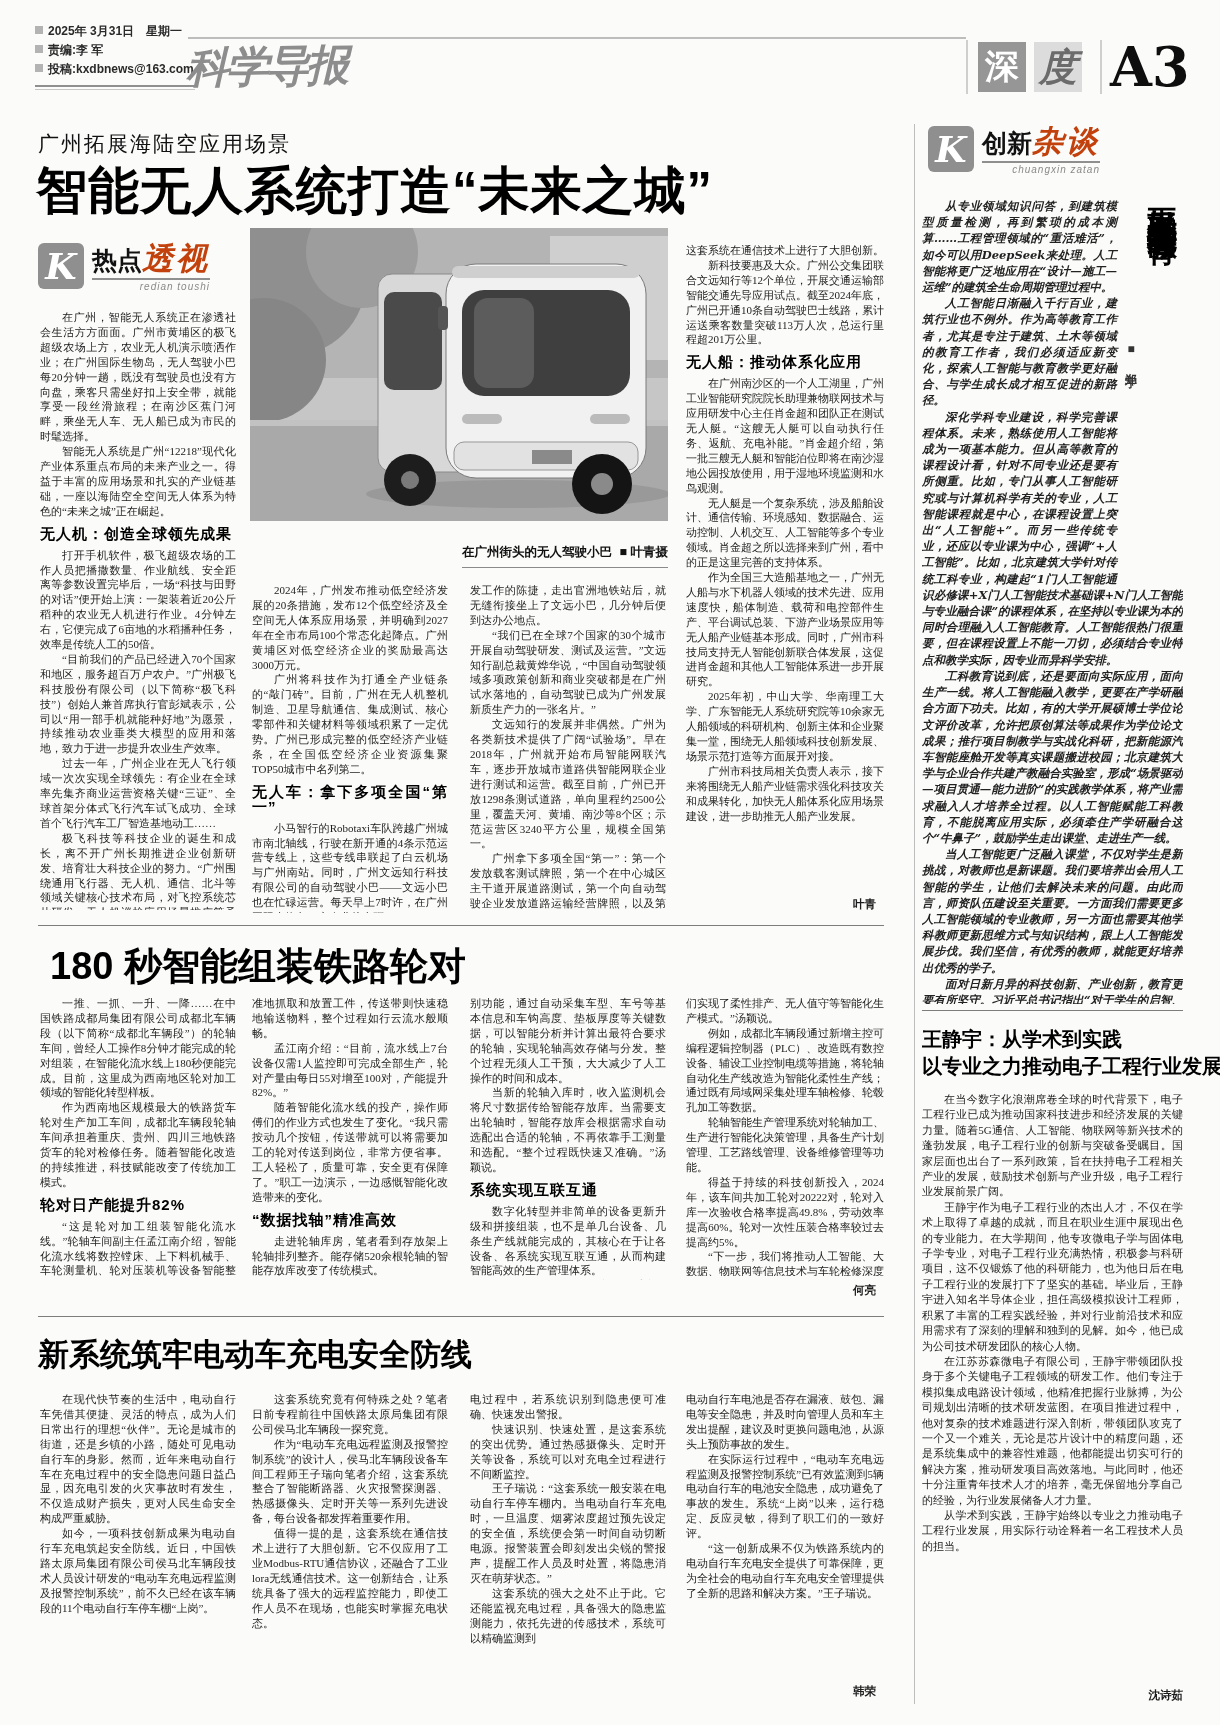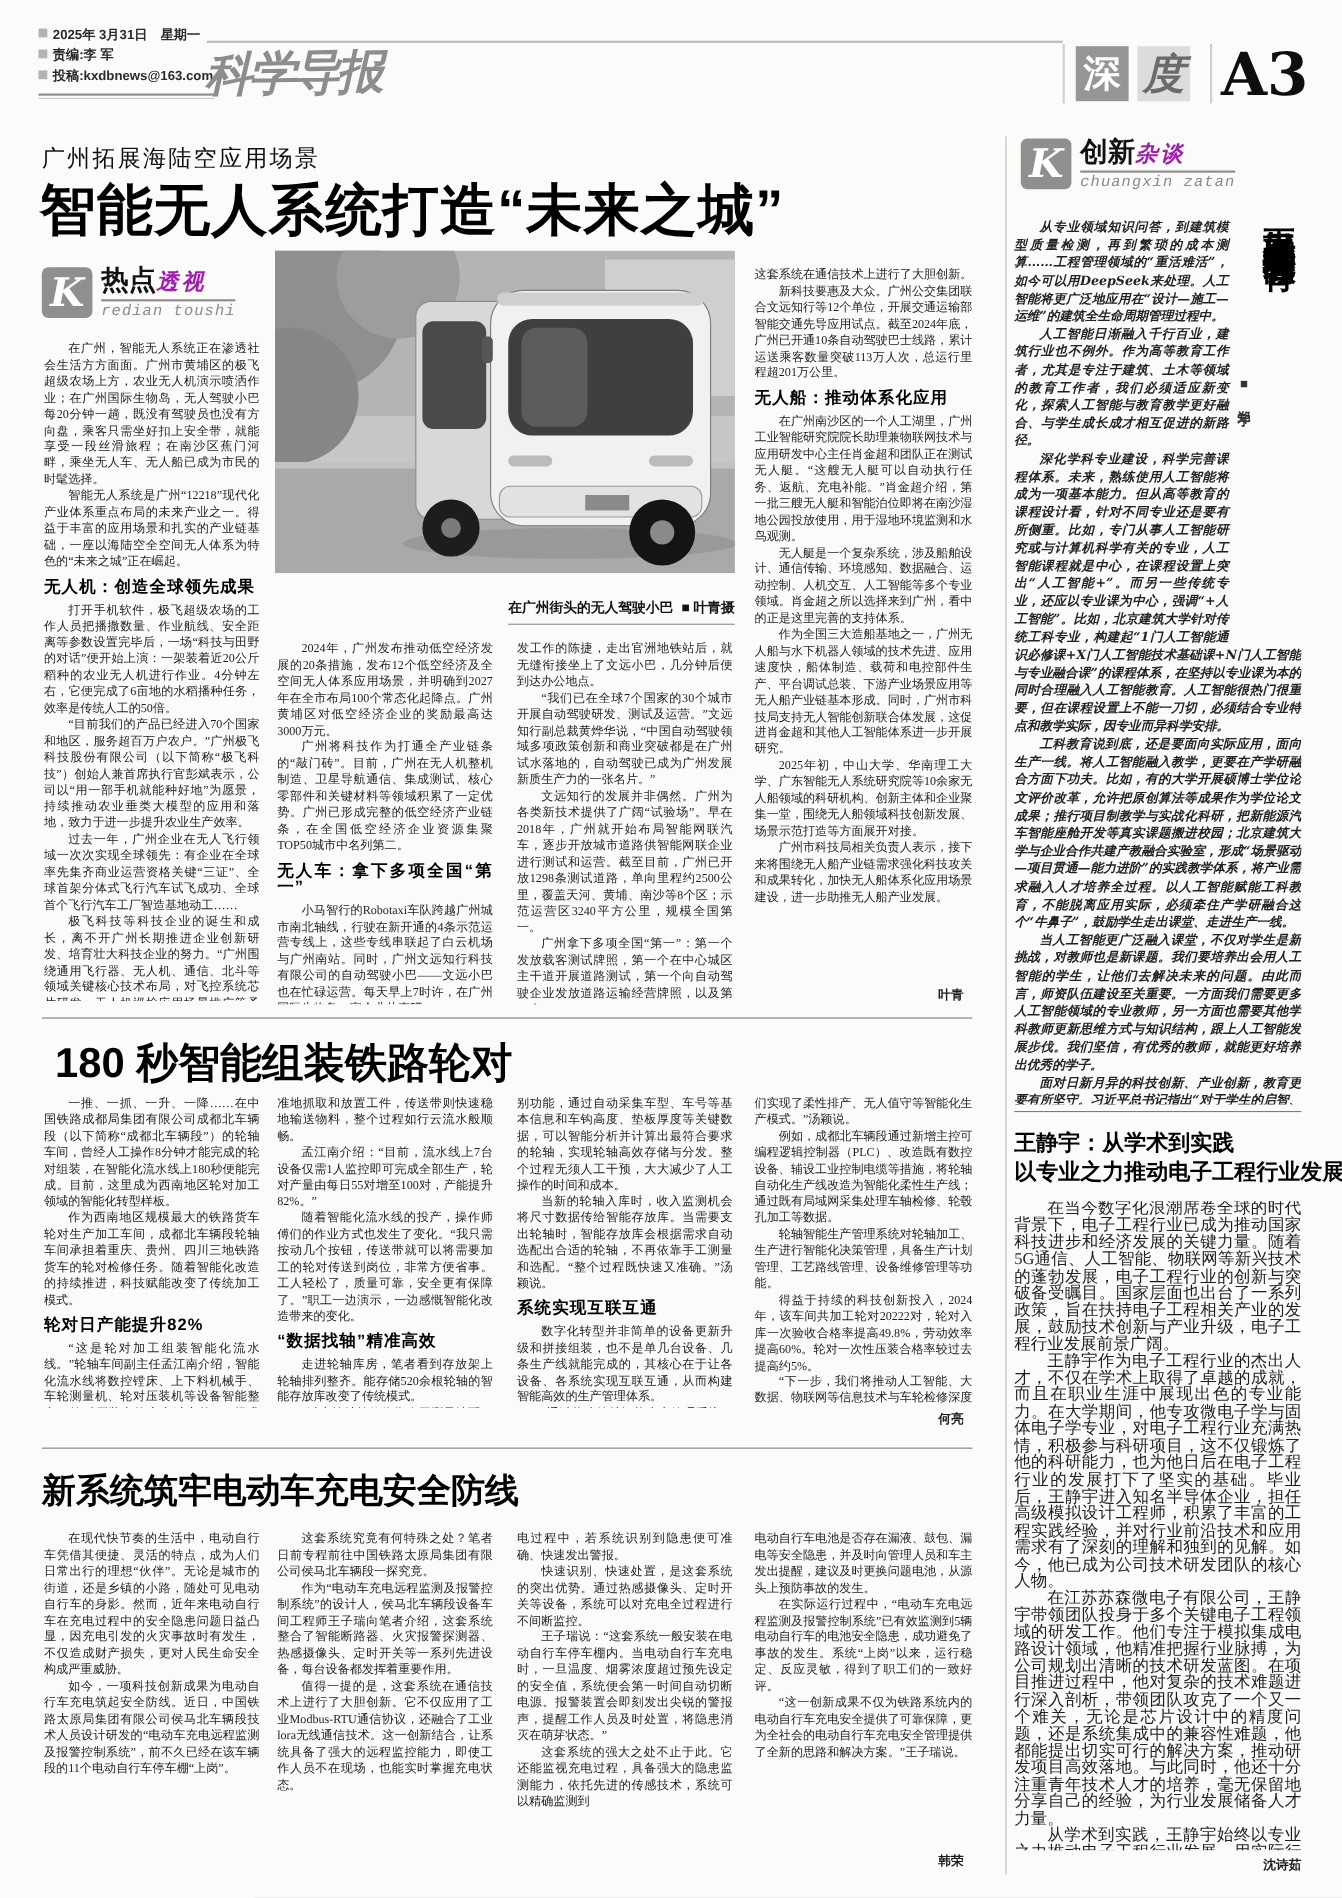--- a/index.html
+++ b/index.html
@@ -23,23 +23,23 @@
   .headline1{font-family:"Liberation Sans",sans-serif;font-weight:900;font-size:51px;letter-spacing:1px;color:#000;white-space:nowrap;}
   .headline2{font-family:"Liberation Sans",sans-serif;font-weight:900;font-size:38px;color:#000;white-space:nowrap;}
   .headline3{font-family:"Liberation Sans",sans-serif;font-weight:900;font-size:31px;color:#000;white-space:nowrap;}
   .headline4{font-family:"Liberation Sans",sans-serif;font-weight:800;font-size:20px;color:#000;line-height:27px;white-space:nowrap;}
   
   .badge{display:flex;align-items:flex-start;gap:8px;}
   .kbox{width:46px;height:46px;background:#8f8f8f;border-radius:6px;display:flex;align-items:center;justify-content:center;
         color:#fff;font-family:"DejaVu Serif",serif;font-weight:700;font-style:italic;font-size:36px;flex:0 0 auto;}
   .btitle{line-height:1;}
   .btitle .bd{font-family:"Liberation Sans",sans-serif;font-weight:900;font-size:25px;color:#111;}
-  .btitle .sc{font-family:"DejaVu Serif",serif;font-style:italic;font-weight:700;font-size:20px;color:#a21caf;letter-spacing:3px;}
+  .btitle .sc{font-family:"DejaVu Serif",serif;font-style:italic;font-weight:700;font-size:31px;color:#c2410c;letter-spacing:3px;}
   .bpinyin{margin-top:4px;border-top:2px solid #8f8f8f;padding-top:2px;
-           font-family:Liberation Mono, monospace;font-style:italic;font-size:14px;color:#8a8a8a;letter-spacing:1px;text-align:right;}
+           font-family:Liberation Sans, sans-serif;font-style:italic;font-size:10px;color:#8a8a8a;letter-spacing:1px;text-align:right;}
   
   .col{overflow:hidden;text-align:justify;font-size:11px;line-height:14.9px;color:#1d1d1d;}
   .col p{margin:0;text-indent:2em;}
   .col p.ni{text-indent:0;}
   .col .sub{font-family:"Liberation Sans",sans-serif;font-weight:700;font-size:15px;color:#000;
             margin:8px 0 6px;text-indent:0;letter-spacing:1px;}
   .byline-abs{font-size:11.5px;font-weight:700;text-align:right;padding-right:12px;}
   .rail-col{overflow:hidden;text-align:justify;font-family:"DejaVu Serif",serif;font-style:italic;
             font-size:11.5px;line-height:16.2px;color:#222;font-weight:bold;}
   .rail-col p{margin:0;text-indent:2em;}
@@ -237,21 +237,21 @@
     </div>
   <div class="abs vhead" style="left:1141px;top:184px;height:382px;">更好融合人工智能与高等教育</div>
   <div class="abs vby" style="left:1122px;top:342px;height:90px;">■ 郑宇</div>
 
   <div class="abs hrule" style="left:922px;top:1010px;width:261px;"></div>
 
   <div class="abs headline4" style="left:922px;top:1026px;">
     <div>王静宇：从学术到实践</div>
     <div>以专业之力推动电子工程行业发展</div>
   </div>
-  <div class="abs col" style="left:922px;top:1092px;width:261px;height:590px;font-size:15px;line-height:15.4px;">
+  <div class="abs col" style="left:922px;top:1092px;width:261px;height:590px;font-size:11px;line-height:15.4px;">
       <p>在当今数字化浪潮席卷全球的时代背景下，电子工程行业已成为推动国家科技进步和经济发展的关键力量。随着5G通信、人工智能、物联网等新兴技术的蓬勃发展，电子工程行业的创新与突破备受瞩目。国家层面也出台了一系列政策，旨在扶持电子工程相关产业的发展，鼓励技术创新与产业升级，电子工程行业发展前景广阔。</p>
       <p>王静宇作为电子工程行业的杰出人才，不仅在学术上取得了卓越的成就，而且在职业生涯中展现出色的专业能力。在大学期间，他专攻微电子学与固体电子学专业，对电子工程行业充满热情，积极参与科研项目，这不仅锻炼了他的科研能力，也为他日后在电子工程行业的发展打下了坚实的基础。毕业后，王静宇进入知名半导体企业，担任高级模拟设计工程师，积累了丰富的工程实践经验，并对行业前沿技术和应用需求有了深刻的理解和独到的见解。如今，他已成为公司技术研发团队的核心人物。</p>
       <p>在江苏苏森微电子有限公司，王静宇带领团队投身于多个关键电子工程领域的研发工作。他们专注于模拟集成电路设计领域，他精准把握行业脉搏，为公司规划出清晰的技术研发蓝图。在项目推进过程中，他对复杂的技术难题进行深入剖析，带领团队攻克了一个又一个难关，无论是芯片设计中的精度问题，还是系统集成中的兼容性难题，他都能提出切实可行的解决方案，推动研发项目高效落地。与此同时，他还十分注重青年技术人才的培养，毫无保留地分享自己的经验，为行业发展储备人才力量。</p>
       <p>从学术到实践，王静宇始终以专业之力推动电子工程行业发展，用实际行动诠释着一名工程技术人员的担当。</p>
     </div>
   <div class="abs byline-abs" style="left:922px;top:1688px;width:261px;">沈诗茹</div>
 
 </div>
 
 </body></html>

